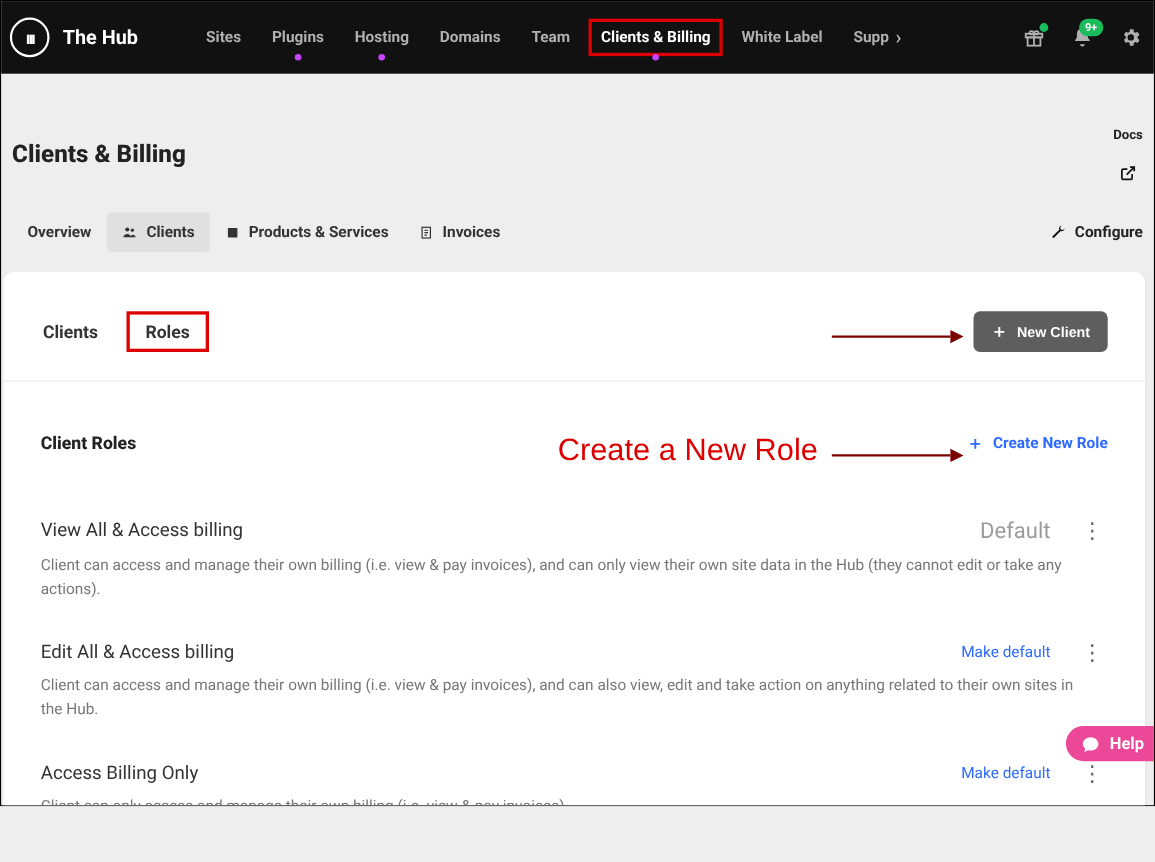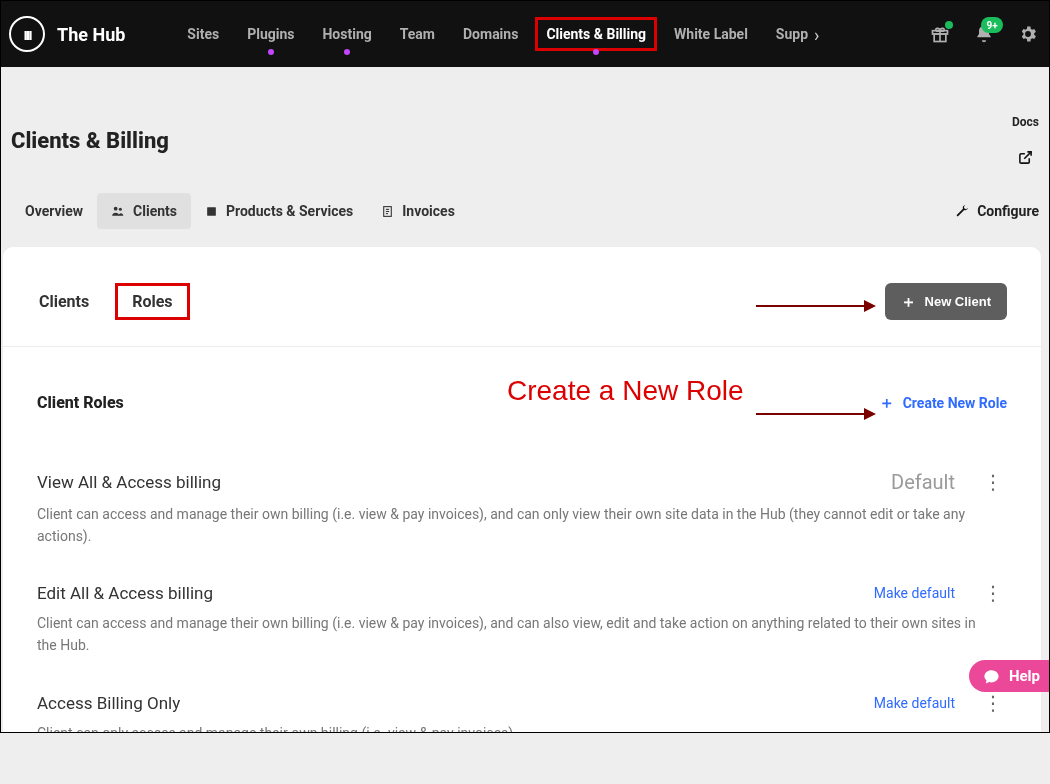--- a/index.html
+++ b/index.html
@@ -94,24 +94,24 @@
         </div>
       <div class="topnav-item">
           <span>Plugins</span>
           <span class="dot"></span>
         </div>
       <div class="topnav-item">
           <span>Hosting</span>
           <span class="dot"></span>
         </div>
       <div class="topnav-item">
+          <span>Domains</span>
+        </div>
+      <div class="topnav-item">
           <span>Team</span>
-        </div>
-      <div class="topnav-item">
-          <span>Domains</span>
         </div>
       <div class="topnav-item active">
         <span class="nav-highlight"><span>Clients &amp; Billing</span></span>
         <span class="dot"></span>
       </div>
       <div class="topnav-item">
           <span>White Label</span>
         </div>
       <div class="topnav-item">
           <span>Supp</span>
@@ -263,21 +263,21 @@
         </div>
       </div>
     </div>
   </div>
 
   <svg class="arrow" style="left:755px;top:298px;" width="120" height="14">
     <line x1="0" y1="7" x2="108" y2="7"></line>
       <polygon points="108,1 120,7 108,13"></polygon>
   </svg>
 
-  <div class="annot" style="left:506px;top:374px;text-align:center;">Create a New Role</div>
+  <div class="annot" style="left:506px;top:392px;text-align:center;">Create a New Role</div>
   <svg class="arrow" style="left:755px;top:406px;" width="120" height="14">
     <line x1="0" y1="7" x2="108" y2="7"></line>
       <polygon points="108,1 120,7 108,13"></polygon>
   </svg>
 
   <div class="help">
     <svg width="17" height="17" viewBox="0 0 24 24" fill="#fff">
         <path d="M12 3C6.5 3 2 6.8 2 11.5c0 2.3 1.1 4.4 2.9 5.9L4 22l4.8-2.1c1 .3 2.1.4 3.2.4 5.5 0 10-3.8 10-8.5S17.5 3 12 3z"></path>
       </svg>
     <span>Help</span>

